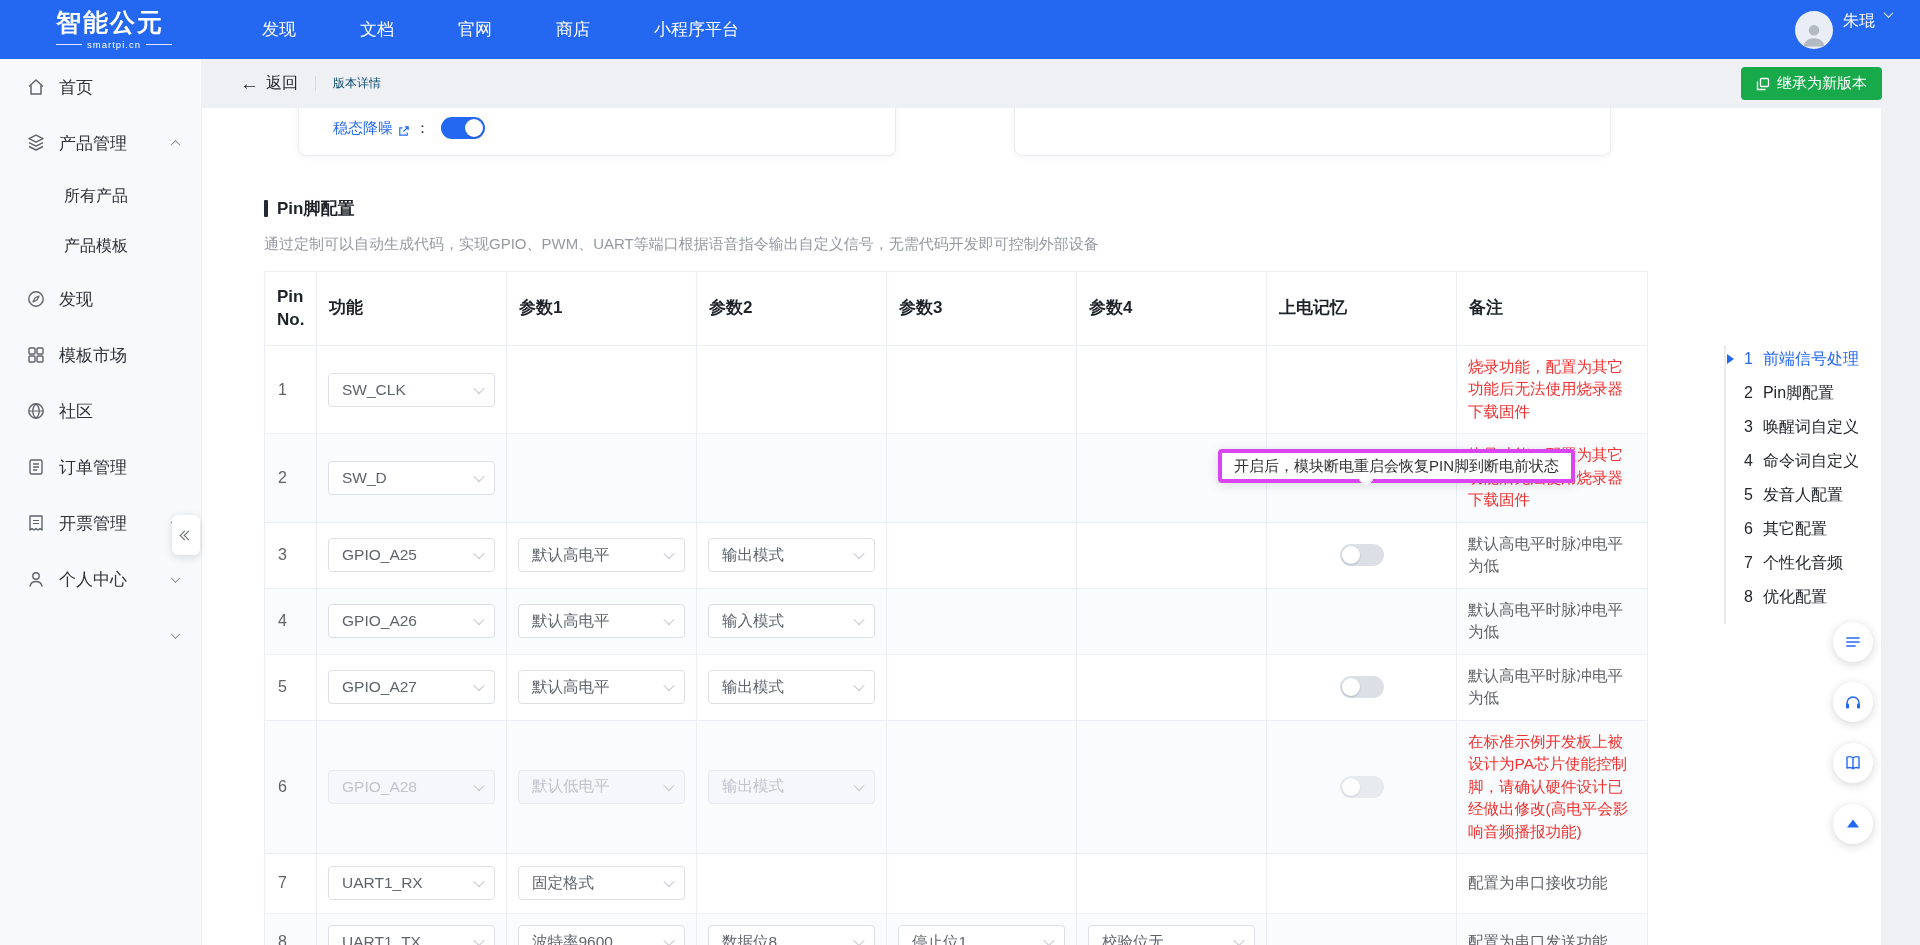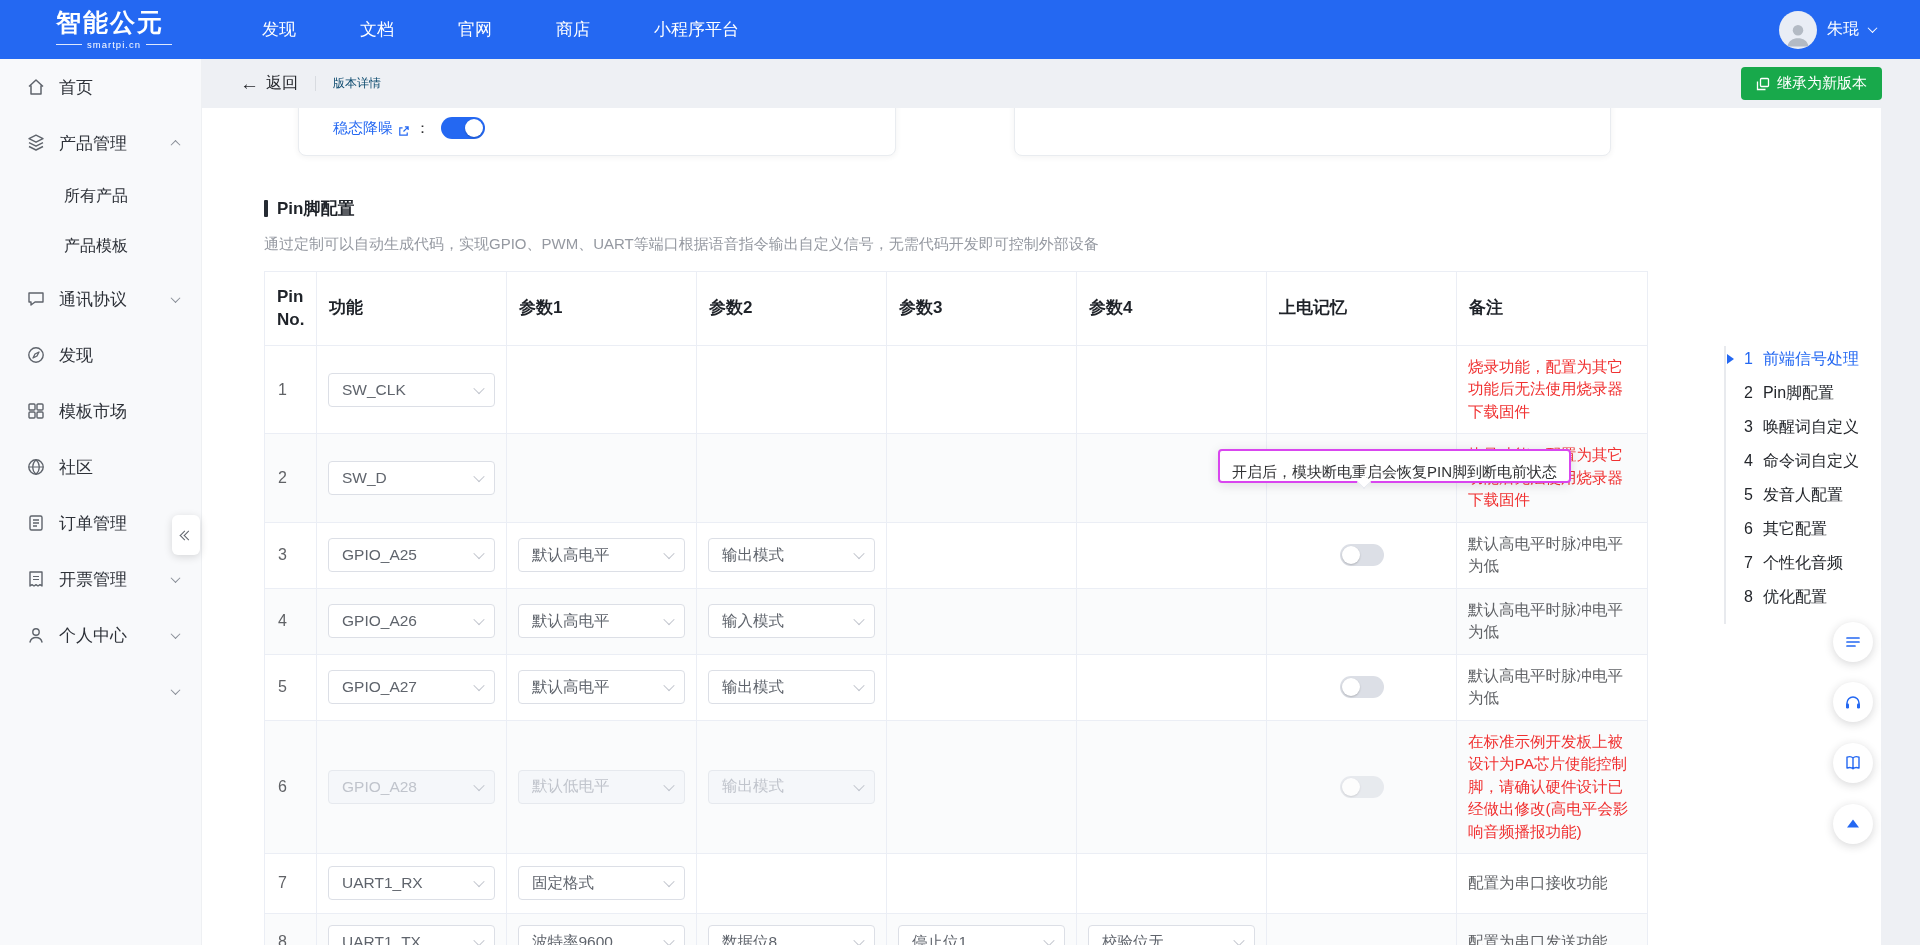--- a/index.html
+++ b/index.html
@@ -9,21 +9,21 @@
 
   
   .navbar{position:absolute;top:0;left:0;width:1920px;height:59px;background:#2468f2;
     display:flex;align-items:center;z-index:50}
   .logo{width:202px;padding-left:56px;color:#fff;flex:none;cursor:pointer}
   .logo-title{font-size:25px;font-weight:bold;letter-spacing:2px;line-height:1.05;white-space:nowrap}
   .logo-sub{display:flex;align-items:center;gap:5px;font-size:9.5px;letter-spacing:1px;width:116px;margin-top:3px}
   .logo-sub::before,.logo-sub::after{content:"";flex:1;height:1px;background:rgba(255,255,255,.85)}
   .nav-menu{display:flex;margin-left:42px;gap:28px}
   .nav-item{color:#fff;font-size:17px;padding:0 18px;height:59px;line-height:59px;cursor:pointer;white-space:nowrap}
-  .nav-user{margin-left:auto;display:flex;align-items:center;padding-right:44px;gap:10px;color:#fff;cursor:pointer}
+  .nav-user{margin-left:auto;display:flex;align-items:flex-start;padding-right:28px;gap:10px;color:#fff;cursor:pointer}
   .avatar{width:38px;height:38px;border-radius:50%;background:#e9edf5;display:flex;align-items:flex-end;justify-content:center;overflow:hidden}
   .avatar svg{width:30px;height:30px}
   .nav-username{font-size:16px}
   .caret{display:inline-block;width:7px;height:7px;border-right:1.6px solid currentColor;border-bottom:1.6px solid currentColor}
   .caret.down{transform:rotate(45deg) translate(-1px,-1px)}
   .caret.up{transform:rotate(-135deg) translate(-1px,-1px)}
 
   
   .sidebar{position:absolute;top:59px;left:0;width:202px;bottom:0;background:#f8f9fb;
     border-right:1px solid #eef0f3;z-index:40}
@@ -99,23 +99,23 @@
   td.mem-cell{text-align:center}
   .sel{height:34px;width:100%;max-width:170px;border:1px solid #dcdfe6;border-radius:4px;background:#fff;
     display:flex;align-items:center;justify-content:space-between;padding:0 11px 0 13px;cursor:pointer}
   .sel-text{font-size:15.5px;color:#5f646c;white-space:nowrap;overflow:hidden}
   .sel-caret{flex:none;width:8px;height:8px;border-right:1.5px solid #c0c4cc;border-bottom:1.5px solid #c0c4cc;
     transform:rotate(45deg) translate(-1px,-1px);margin-left:8px}
   .sel.dis{background:#f5f7fa;border-color:#e6e9ee;cursor:not-allowed}
   .sel.dis .sel-text{color:#c0c4cc}
 
   
-  .tooltip{position:absolute;left:1016px;top:341px;height:34px;background:#fff;border:2px solid #d946ef;
-    border-radius:4px;box-shadow:0 2px 12px rgba(0,0,0,.12);display:flex;
-    padding:12px 12px;font-size:15px;color:#303133;white-space:nowrap;z-index:20}
+  .tooltip{position:absolute;left:1016px;top:341px;height:34px;background:#fff;border:4px solid #d946ef;
+    border-radius:4px;box-shadow:0 2px 12px rgba(0,0,0,.12);display:flex;align-items:center;
+    padding:0 12px;font-size:15px;color:#303133;white-space:nowrap;z-index:20}
   .tooltip-arrow{position:absolute;left:139px;bottom:-6px;width:10px;height:10px;background:#fff;
     border-right:1px solid #e4e7ed;border-bottom:1px solid #e4e7ed;transform:rotate(45deg)}
 
   
   .anchor-nav{position:absolute;left:1522px;top:234px;display:flex;z-index:10}
   .anchor-track{width:2px;background:#e8eaee;margin:4px 18px 0 0;height:278px;position:relative;flex:none}
   .anchor-marker{position:absolute;left:3px;top:8px;width:0;height:0;border-left:7px solid #2468f2;
     border-top:5px solid transparent;border-bottom:5px solid transparent}
   .anchor-items{display:flex;flex-direction:column}
   .anchor-item{height:34px;display:flex;align-items:center;gap:10px;font-size:16px;color:#23262b;cursor:pointer;white-space:nowrap}
@@ -171,29 +171,20 @@
           </svg>
         </span>
         <span>产品管理</span>
         <span class="side-caret caret up"></span>
       </div>
       <div class="side-child">
         <span>所有产品</span>
       </div>
       <div class="side-child">
         <span>产品模板</span>
-      </div>
-      <div class="side-item">
-        <span class="sicon">
-          <svg viewBox="0 0 20 20">
-            <path d="M3 4h14v9H9l-4 3v-3H3z" fill="none" stroke="currentColor" stroke-width="1.4" stroke-linejoin="round"></path>
-          </svg>
-        </span>
-        <span>通讯协议</span>
-        <span class="side-caret caret down"></span>
       </div>
       <div class="side-item">
         <span class="sicon">
           <svg viewBox="0 0 20 20">
             <circle cx="10" cy="10" r="7.2" fill="none" stroke="currentColor" stroke-width="1.4"></circle>
             <path d="M13 7l-2 4-4 2 2-4z" fill="none" stroke="currentColor" stroke-width="1.3" stroke-linejoin="round"></path>
           </svg>
         </span>
         <span>发现</span>
       </div>

